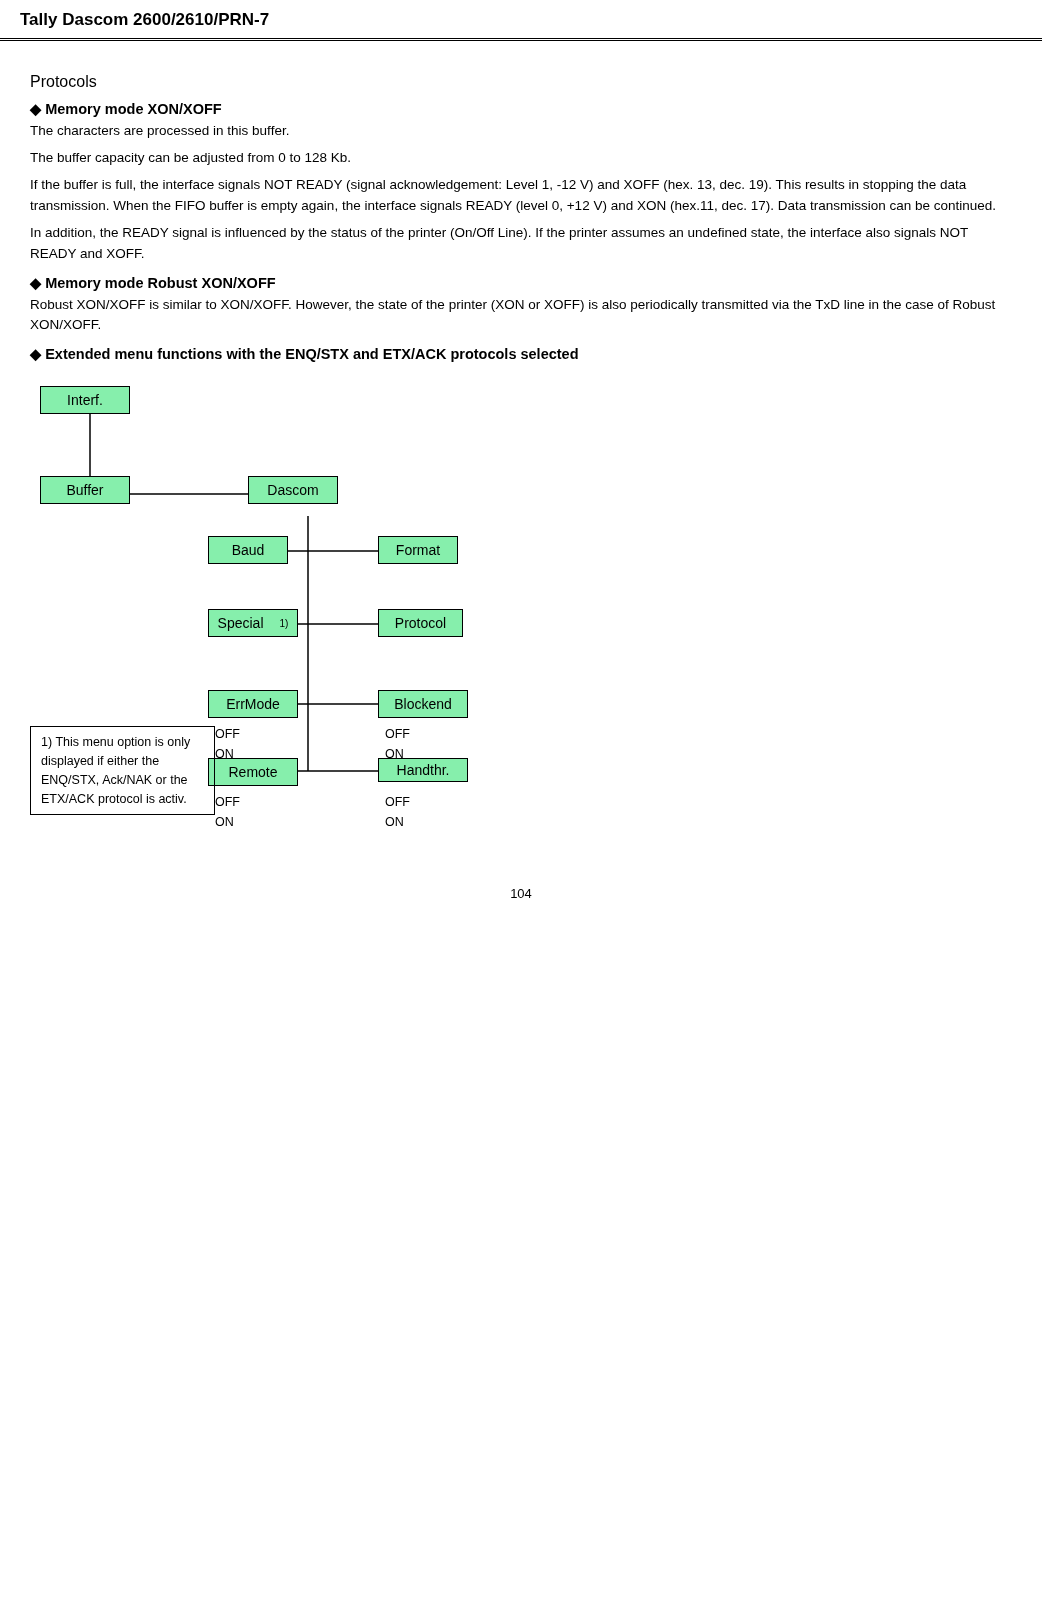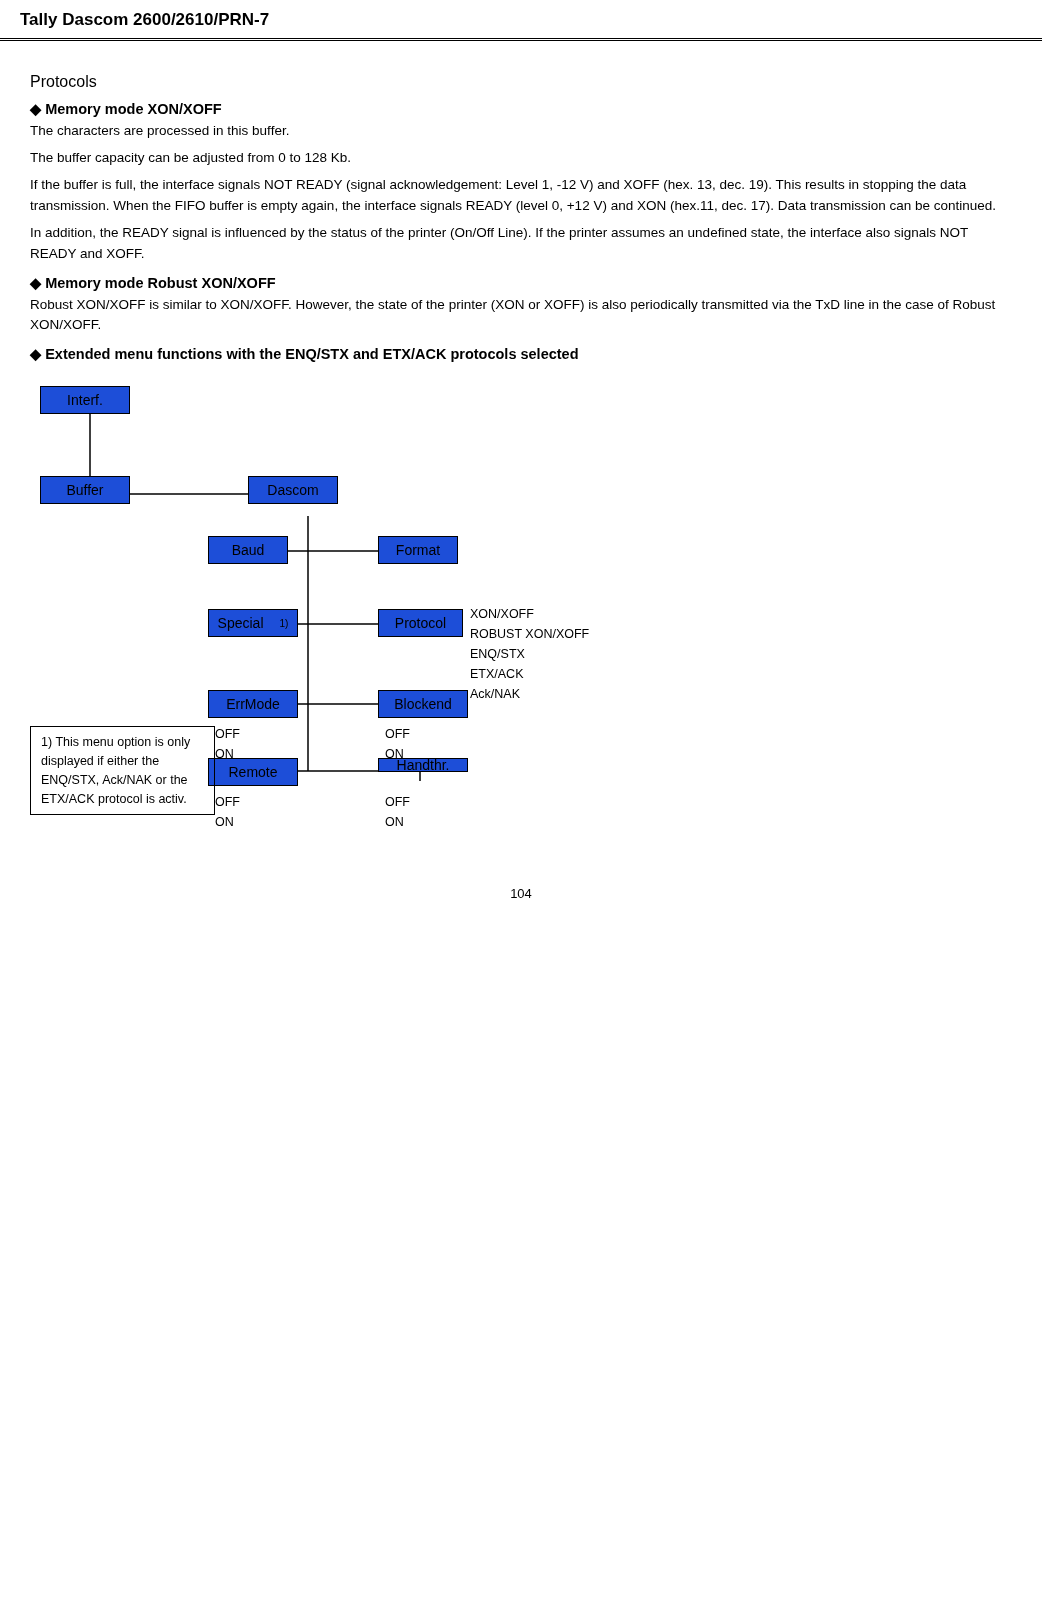--- a/index.html
+++ b/index.html
@@ -42,21 +42,21 @@
     }
     .diagram-container {
       margin: 14px 0 10px 0;
       position: relative;
       width: 100%;
       height: 450px;
     }
     .box {
       position: absolute;
       border: 1.5px solid #000;
-      background: #1d4ed8;
+      background: #86efac;
       display: flex;
       align-items: center;
       justify-content: center;
       font-size: 14px;
       font-weight: normal;
       padding: 3px 10px;
       white-space: nowrap;
     }
     .footnote-box {
       border: 1.5px solid #000;
@@ -164,27 +164,20 @@
 
     <div class="box" style="left:178px; top:233px; width:90px; height:28px;gap:16px;">
       <span>Special</span>
         <sup>1)</sup>
     </div>
 
     <div class="box" style="left:348px; top:233px; width:85px; height:28px;">
       <span>Protocol</span>
     </div>
 
-    <div class="protocol-list" style="left:440px; top:228px;">
-      <div>XON/XOFF</div>
-      <div>ROBUST XON/XOFF</div>
-      <div>ENQ/STX</div>
-      <div>ETX/ACK</div>
-      <div>Ack/NAK</div>
-    </div>
 
     <div class="box" style="left:178px; top:314px; width:90px; height:28px;">
       <span>ErrMode</span>
     </div>
 
     <div class="box" style="left:348px; top:314px; width:90px; height:28px;">
       <span>Blockend</span>
     </div>
 
     <div class="off-on" style="left:185px; top:348px;">
@@ -194,21 +187,21 @@
 
     <div class="off-on" style="left:355px; top:348px;">
       <div>OFF</div>
       <div>ON</div>
     </div>
 
     <div class="box" style="left:178px; top:382px; width:90px; height:28px;">
       <span>Remote</span>
     </div>
 
-    <div class="box" style="left:348px; top:382px; width:90px; height:14px;">
+    <div class="box" style="left:348px; top:382px; width:90px; height:24px;">
       <span>Handthr.</span>
     </div>
 
     <div class="off-on" style="left:185px; top:416px;">
       <div>OFF</div>
       <div>ON</div>
     </div>
 
     <div class="off-on" style="left:355px; top:416px;">
       <div>OFF</div>

